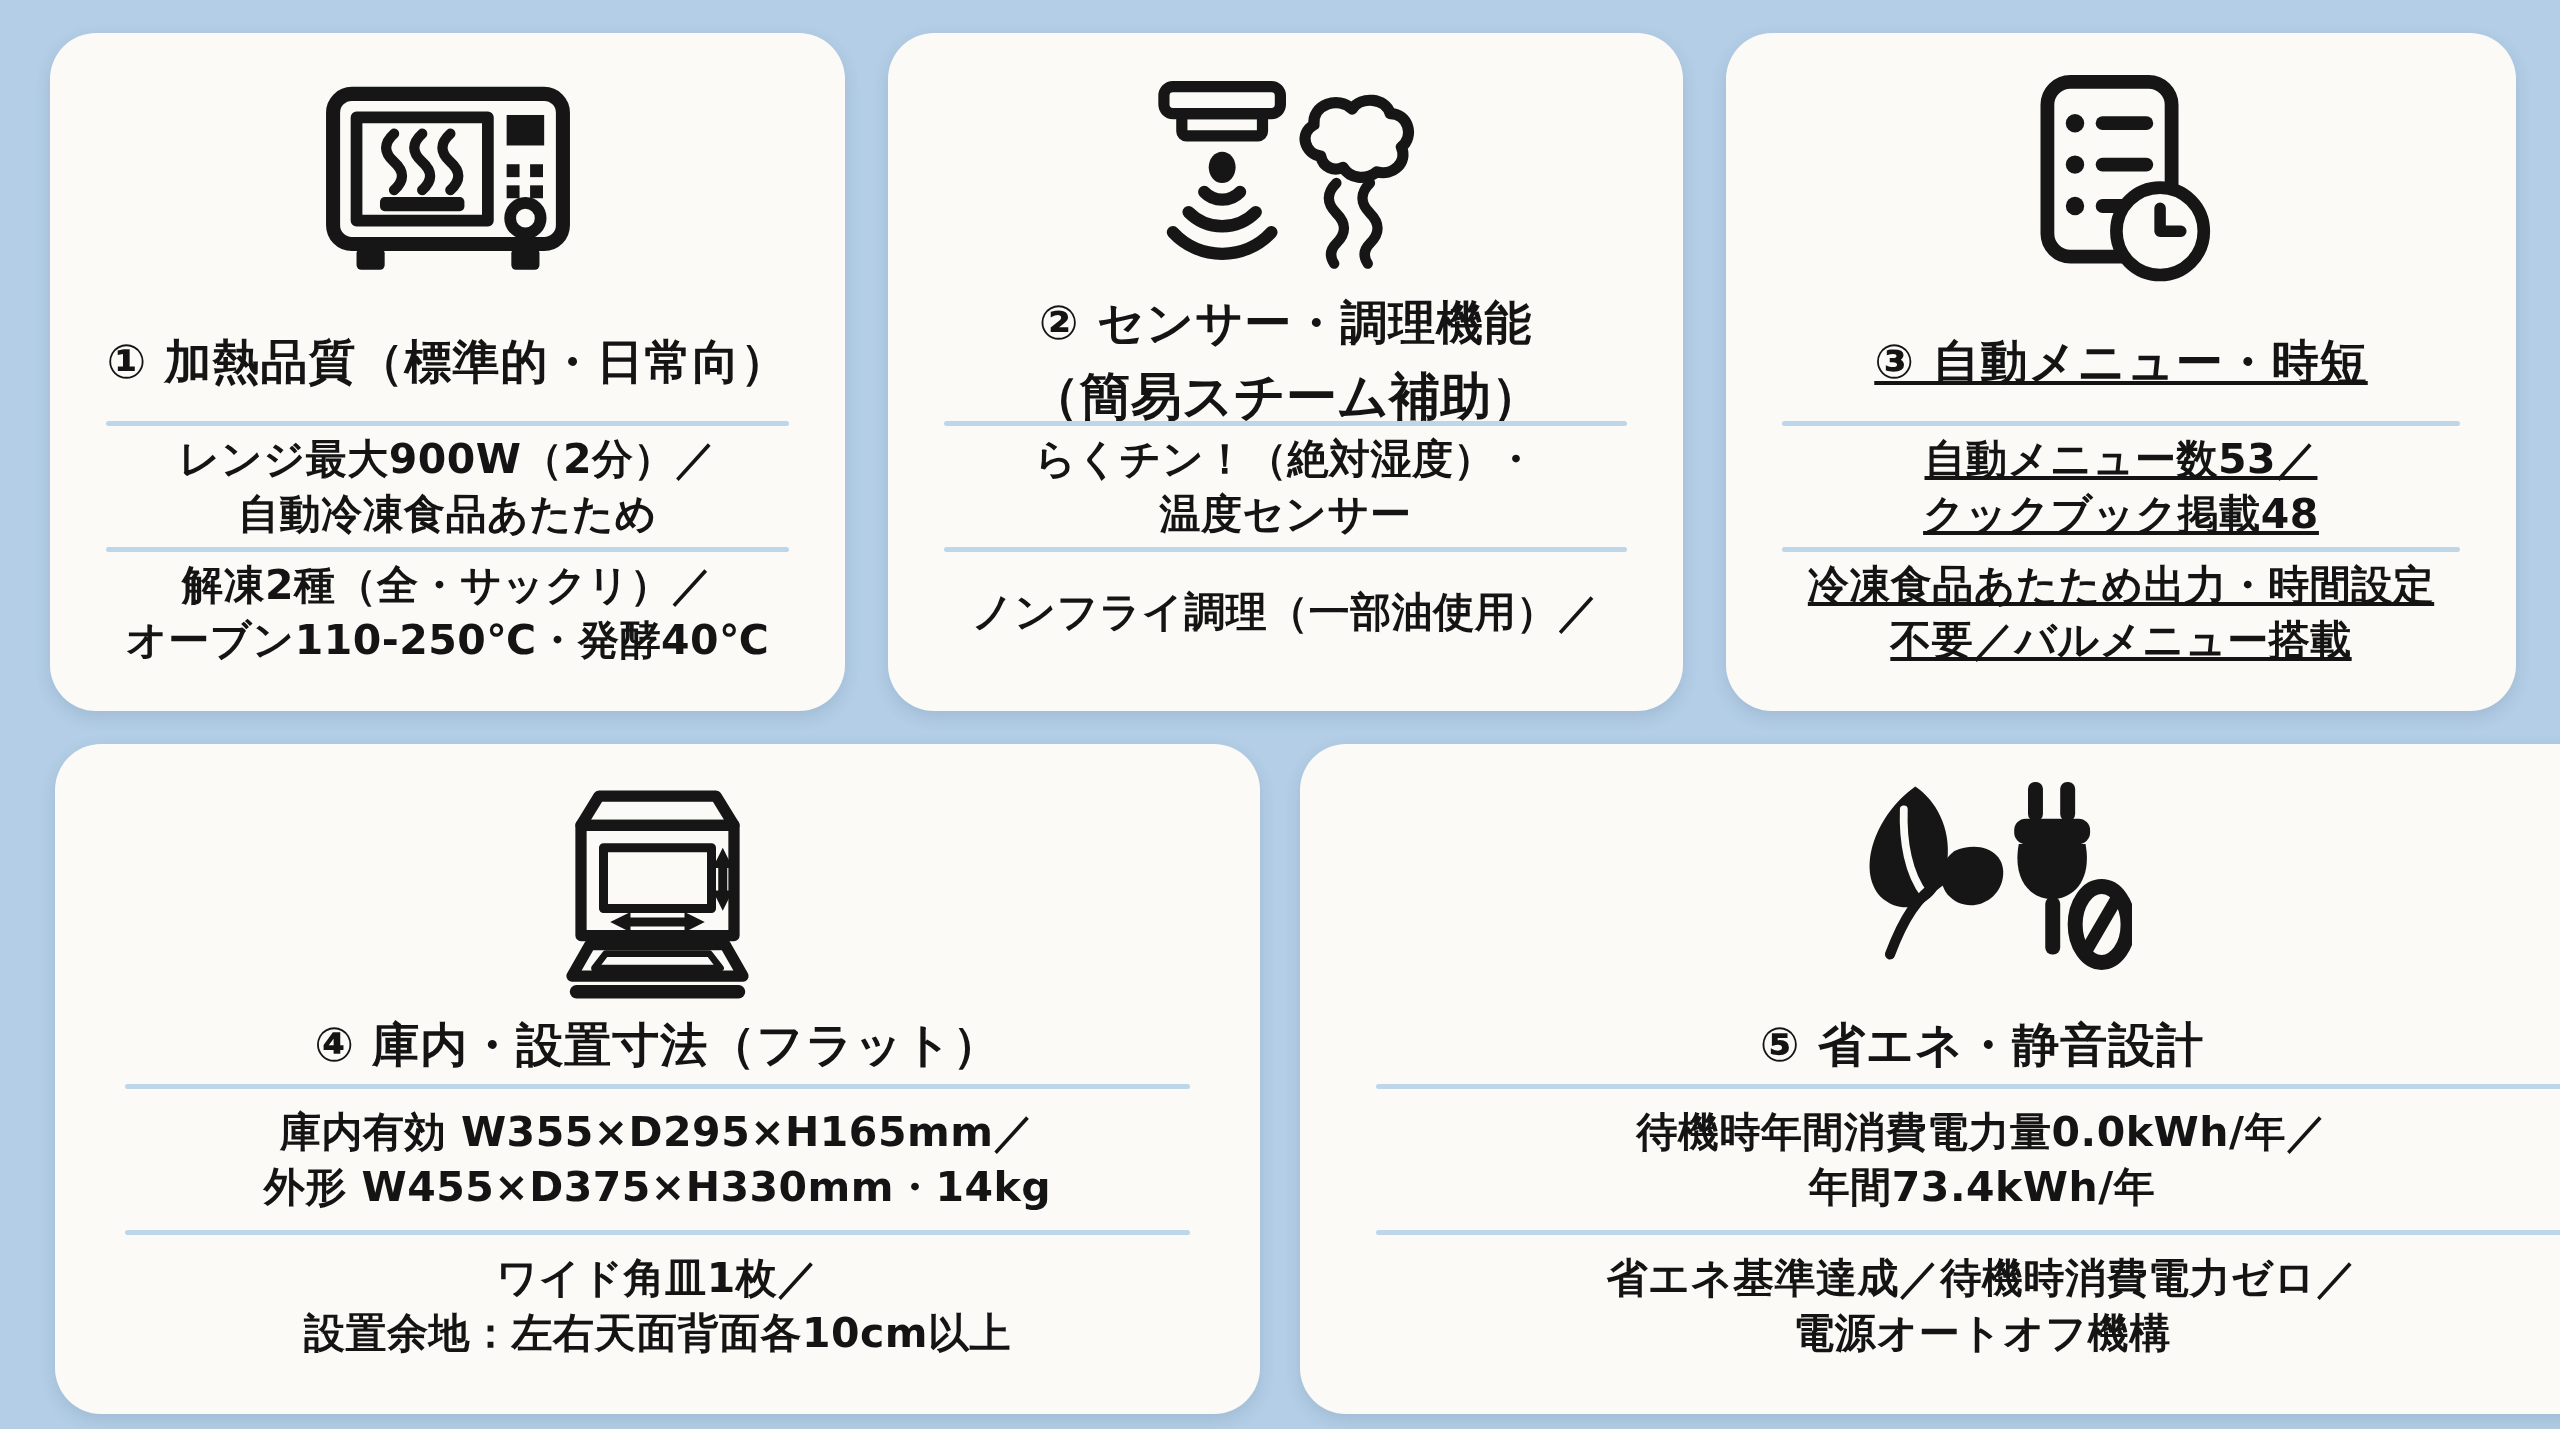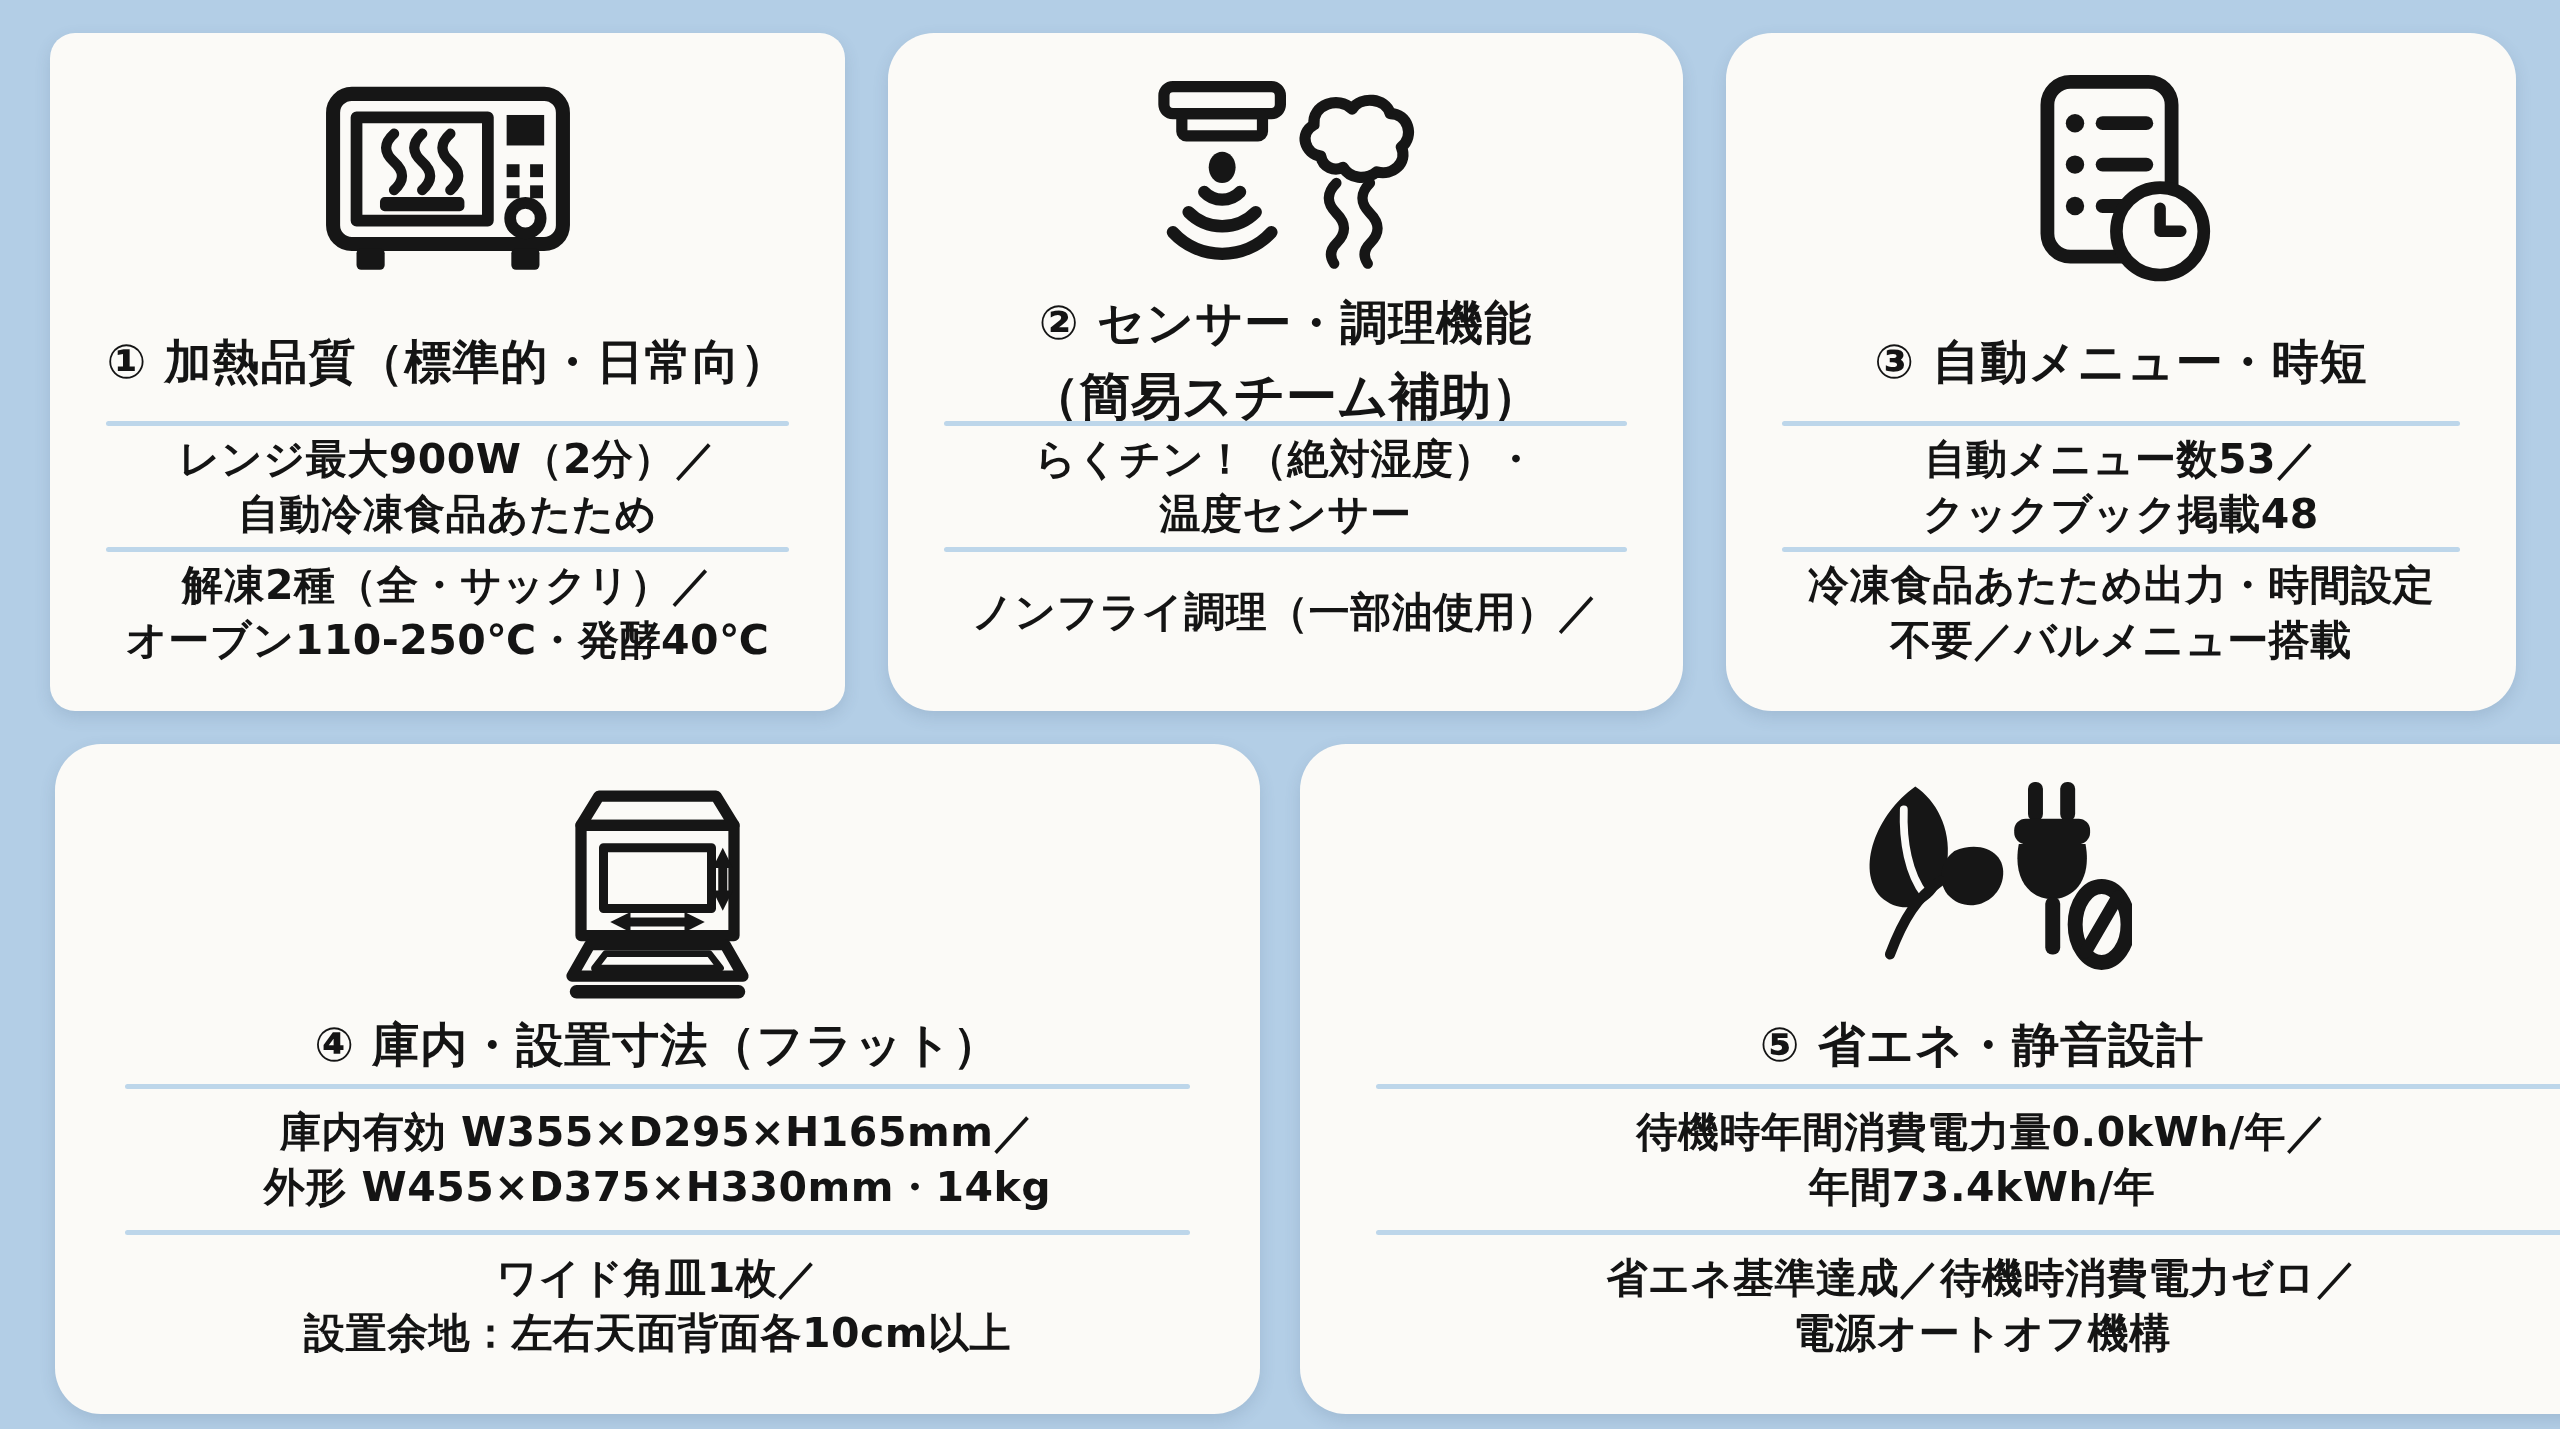--- a/index.html
+++ b/index.html
@@ -8,23 +8,23 @@
     background:var(--background,#b3cee6);
     font-family:"DejaVu Sans","Liberation Sans",sans-serif;
     color:var(--text,#141414);font-weight:700;
   }
   .card{
     position:absolute;background:var(--card,#fbfaf7);border-radius:46px;
     box-shadow:0 6px 16px rgba(60,90,120,.16);
     display:flex;flex-direction:column;align-items:center;
     padding:26px 30px 38px;box-sizing:border-box;text-align:center;
   }
-  #card-1{left:50px;top:33px;width:795px;height:678px;border-radius:25px;}
+  #card-1{left:50px;top:33px;width:795px;height:678px;}
   #card-2{left:888px;top:33px;width:795px;height:678px;}
-  #card-3{left:1726px;top:33px;width:790px;height:678px;}
+  #card-3{left:1726px;top:33px;width:790px;height:678px;text-decoration:underline;}
   #card-4{left:55px;top:744px;width:1205px;height:670px;}
   #card-5{left:1300px;top:744px;width:1364px;height:670px;}
   .icon-wrap{display:flex;align-items:center;justify-content:center;height:240px;margin-top:4px;}
   .bottom .icon-wrap{height:232px;}
   .title-area{display:flex;flex-direction:column;justify-content:center;align-items:center;height:118px;}
   .bottom .title-area{height:78px;}
   .title{font-size:47px;margin:0;letter-spacing:1px;}
   .subtitle{font-size:51px;margin-top:8px;}
   .divider{width:93%;height:5px;background:var(--divider,#bdd6ea);border-radius:3px;flex:none;}
   .row{flex:1;display:flex;flex-direction:column;justify-content:center;margin:0;font-size:41px;line-height:1.34;letter-spacing:0.5px;}

